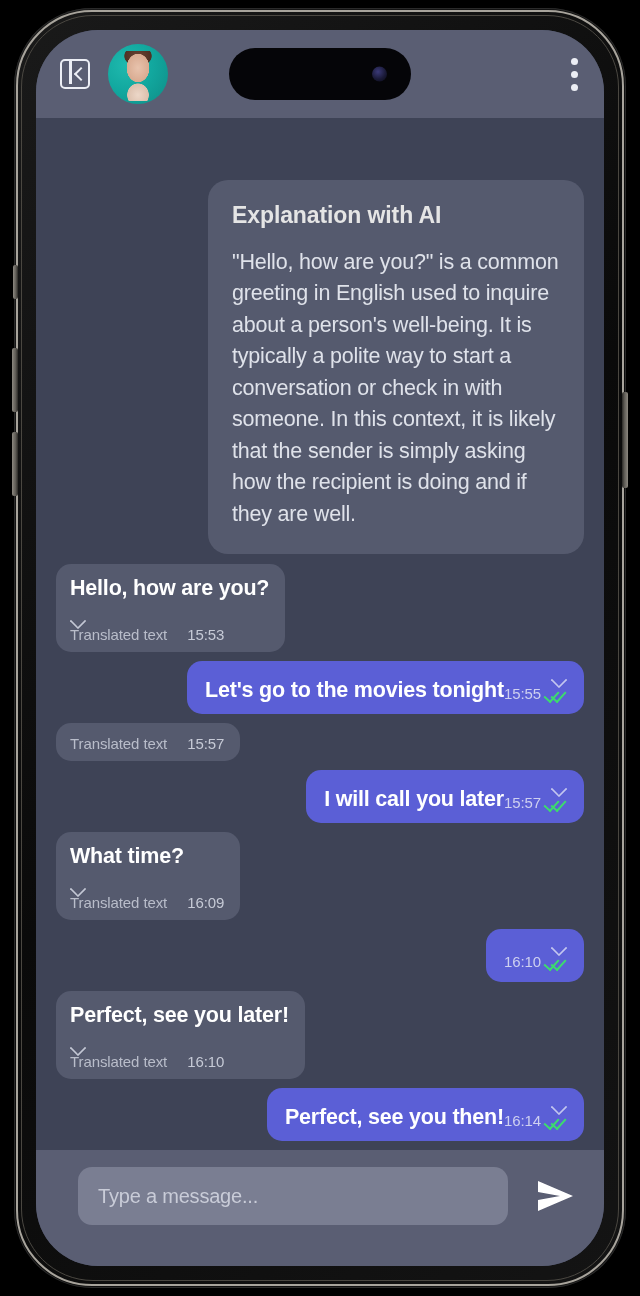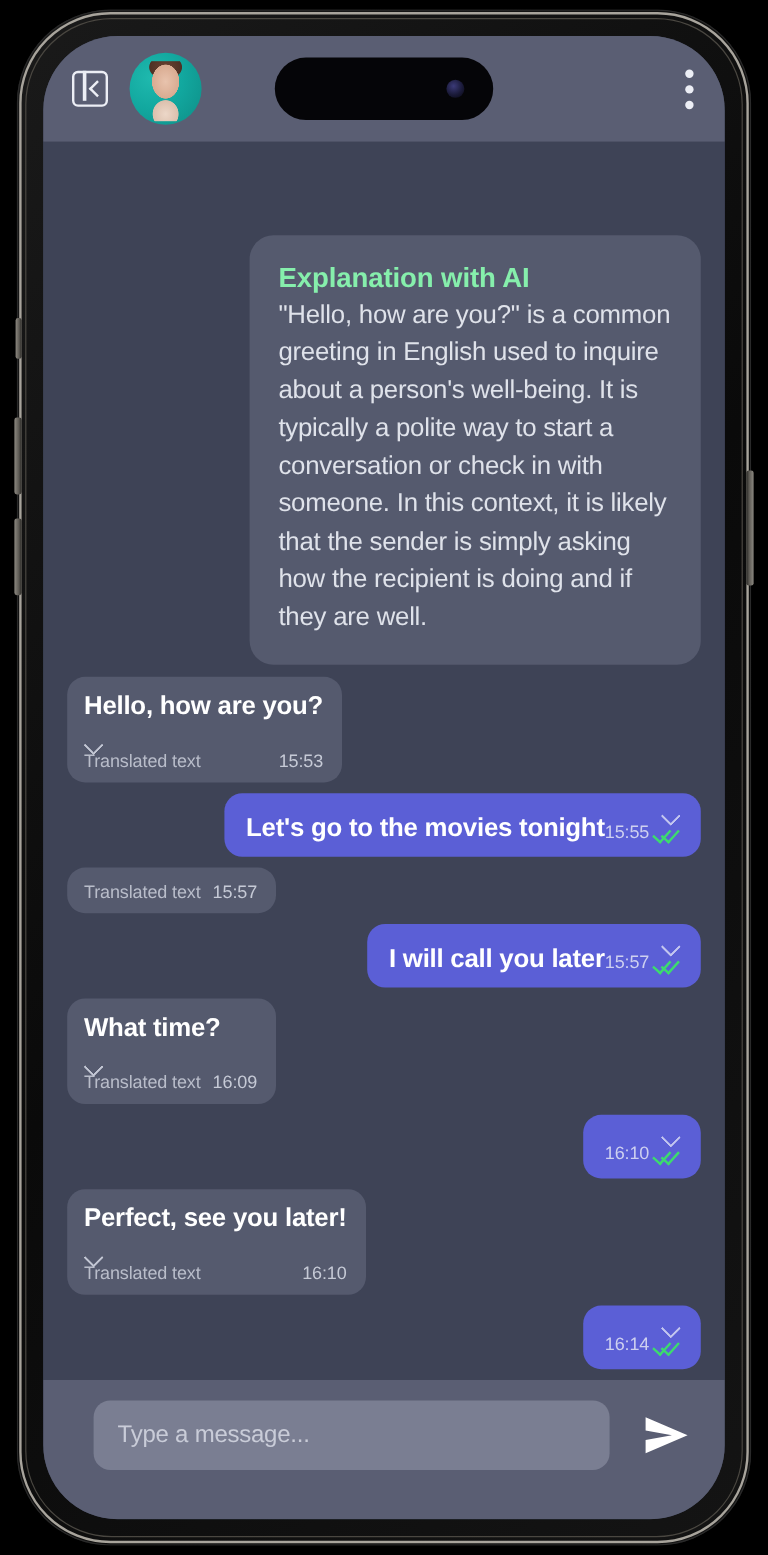--- a/index.html
+++ b/index.html
@@ -176,25 +176,25 @@
   
   .ai-card {
     align-self: flex-end;
     width: 376px;
     background: #555a6e;
     border-radius: 20px;
     padding: 22px 24px 24px 24px;
     margin-bottom: 10px;
   }
   .ai-title {
-    color: #86efac;
+    color: #e5e5e5;
     font-size: 23px;
     font-weight: bold;
     letter-spacing: -0.1px;
-    margin-bottom: 2px;
+    margin-bottom: 18px;
   }
   .ai-body {
     color: #dfe2ea;
     font-size: 21.5px;
     line-height: 31.5px;
     letter-spacing: -0.2px;
   }
 
   
   .row { display: flex; width: 100%; margin-bottom: 9px; }
@@ -224,22 +224,22 @@
     color: #ffffff;
     font-size: 21.5px;
     font-weight: bold;
     letter-spacing: -0.2px;
     line-height: 26px;
     white-space: nowrap;
   }
   .bubble.in .line2 {
     display: flex;
     align-items: baseline;
-    justify-content: space-between;
-    gap: 10px;
+    justify-content: flex-start;
+    gap: 20px;
     margin-top: 1px;
   }
   .bubble.in .translated {
     color: #b9bdca;
     font-size: 15px;
     letter-spacing: -0.1px;
   }
   .bubble.in .time {
     color: #c6cad6;
     font-size: 15px;
@@ -463,20 +463,21 @@
                 <span class="chev in-c"></span>
               </div>
               <div class="line2">
                 <span class="translated">Translated text</span>
                 <span class="time">16:10</span>
               </div>
             </div>
           </div>
           <div class="row out">
             <div class="bubble out">
+              <span class="msg-text">Perfect, see you then!</span>
               <span class="meta">
                 <span class="chev out-c"></span>
                 <span class="meta-row">
                   <span class="time">16:14</span>
                   <span class="checks"></span>
                 </span>
               </span>
             </div>
           </div>
         </div>

